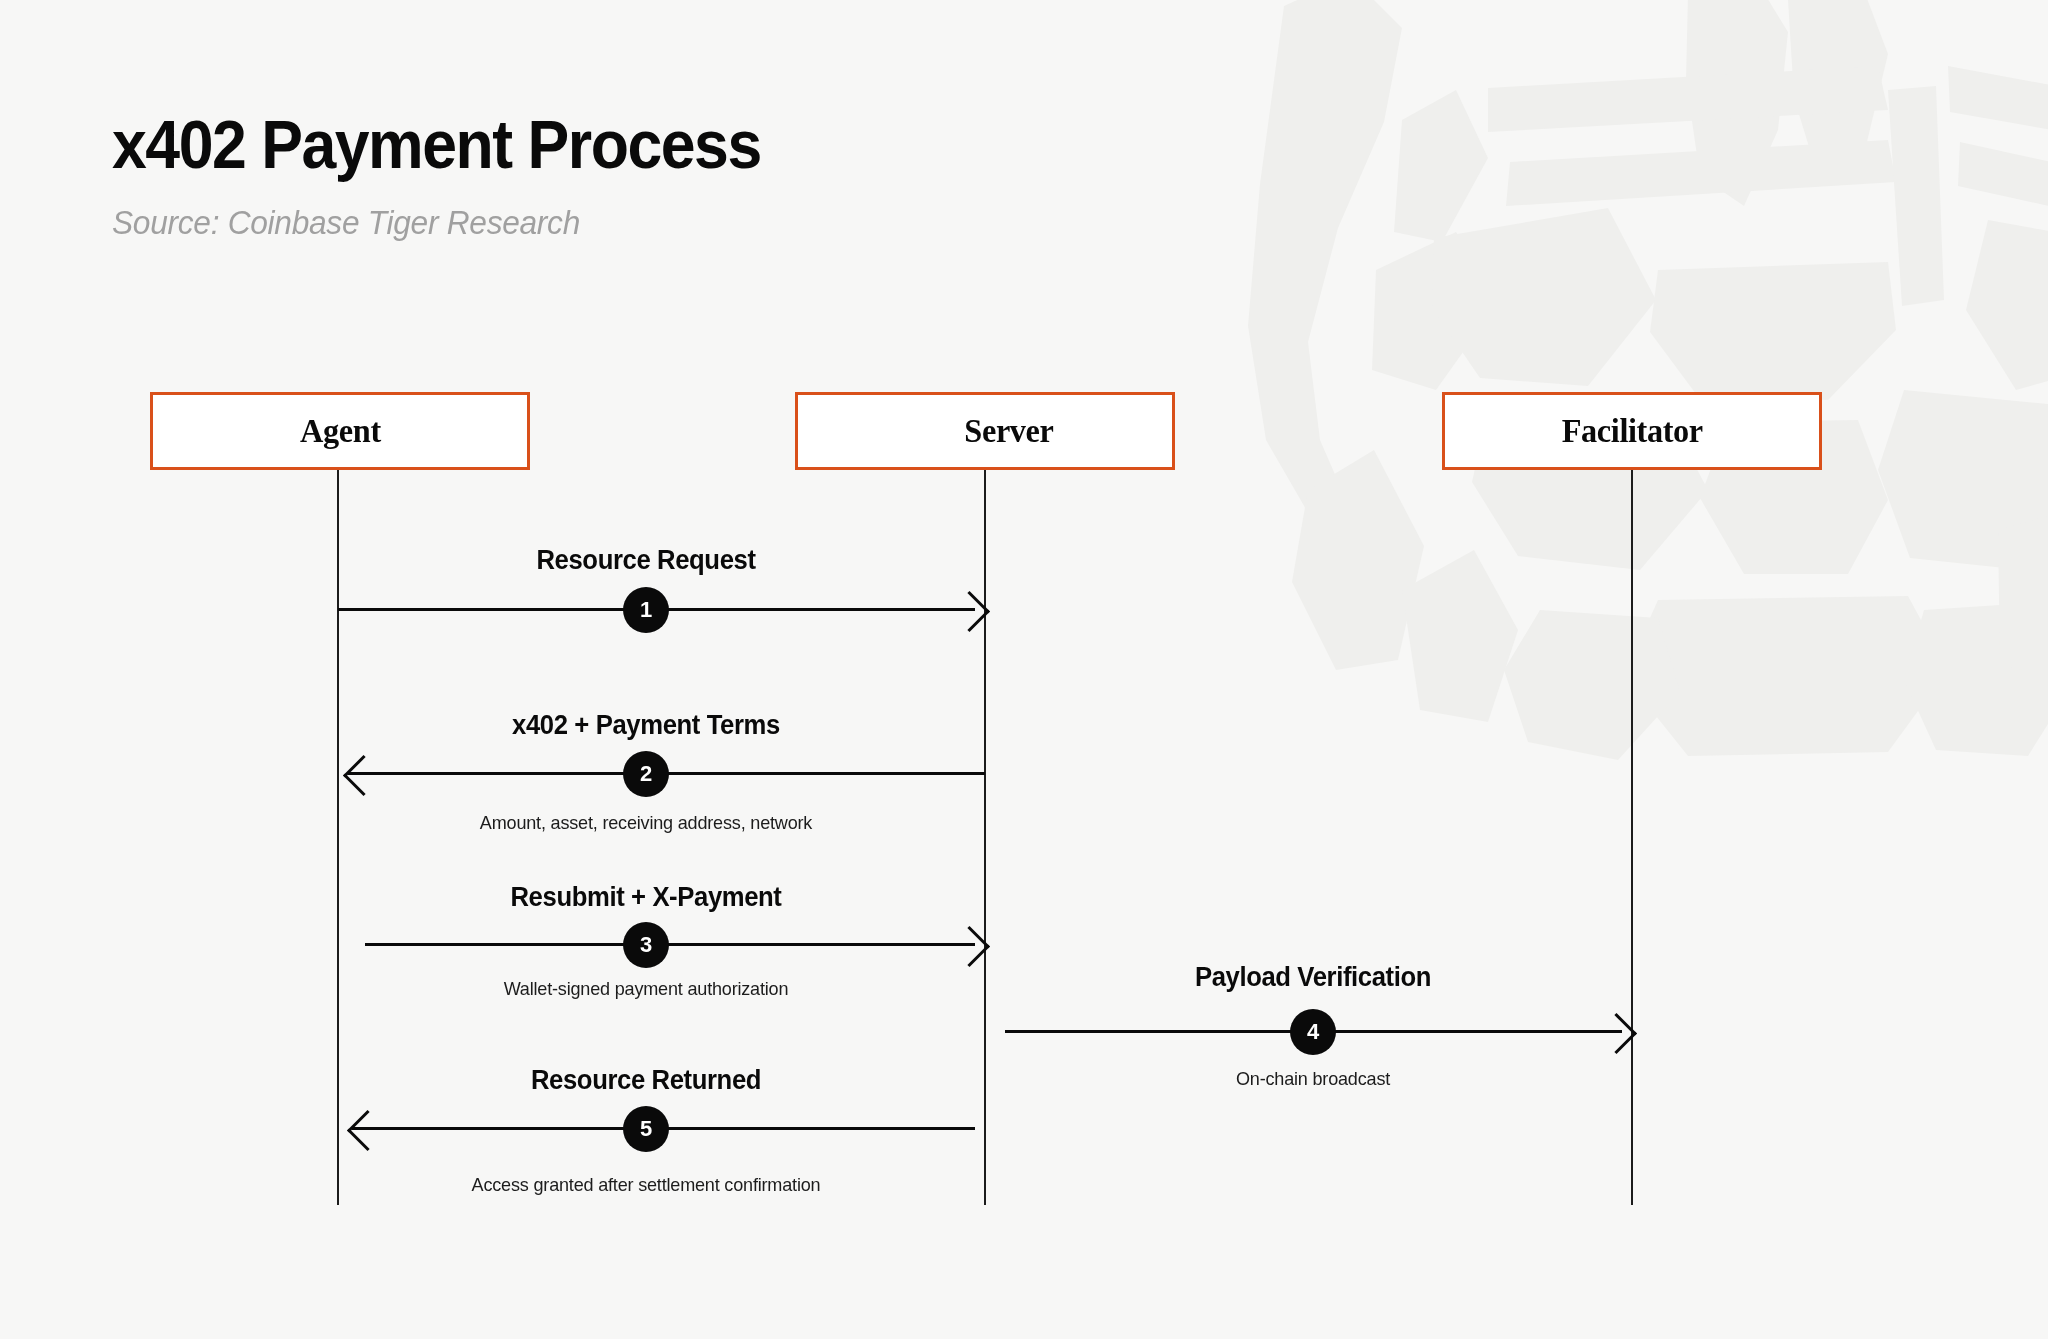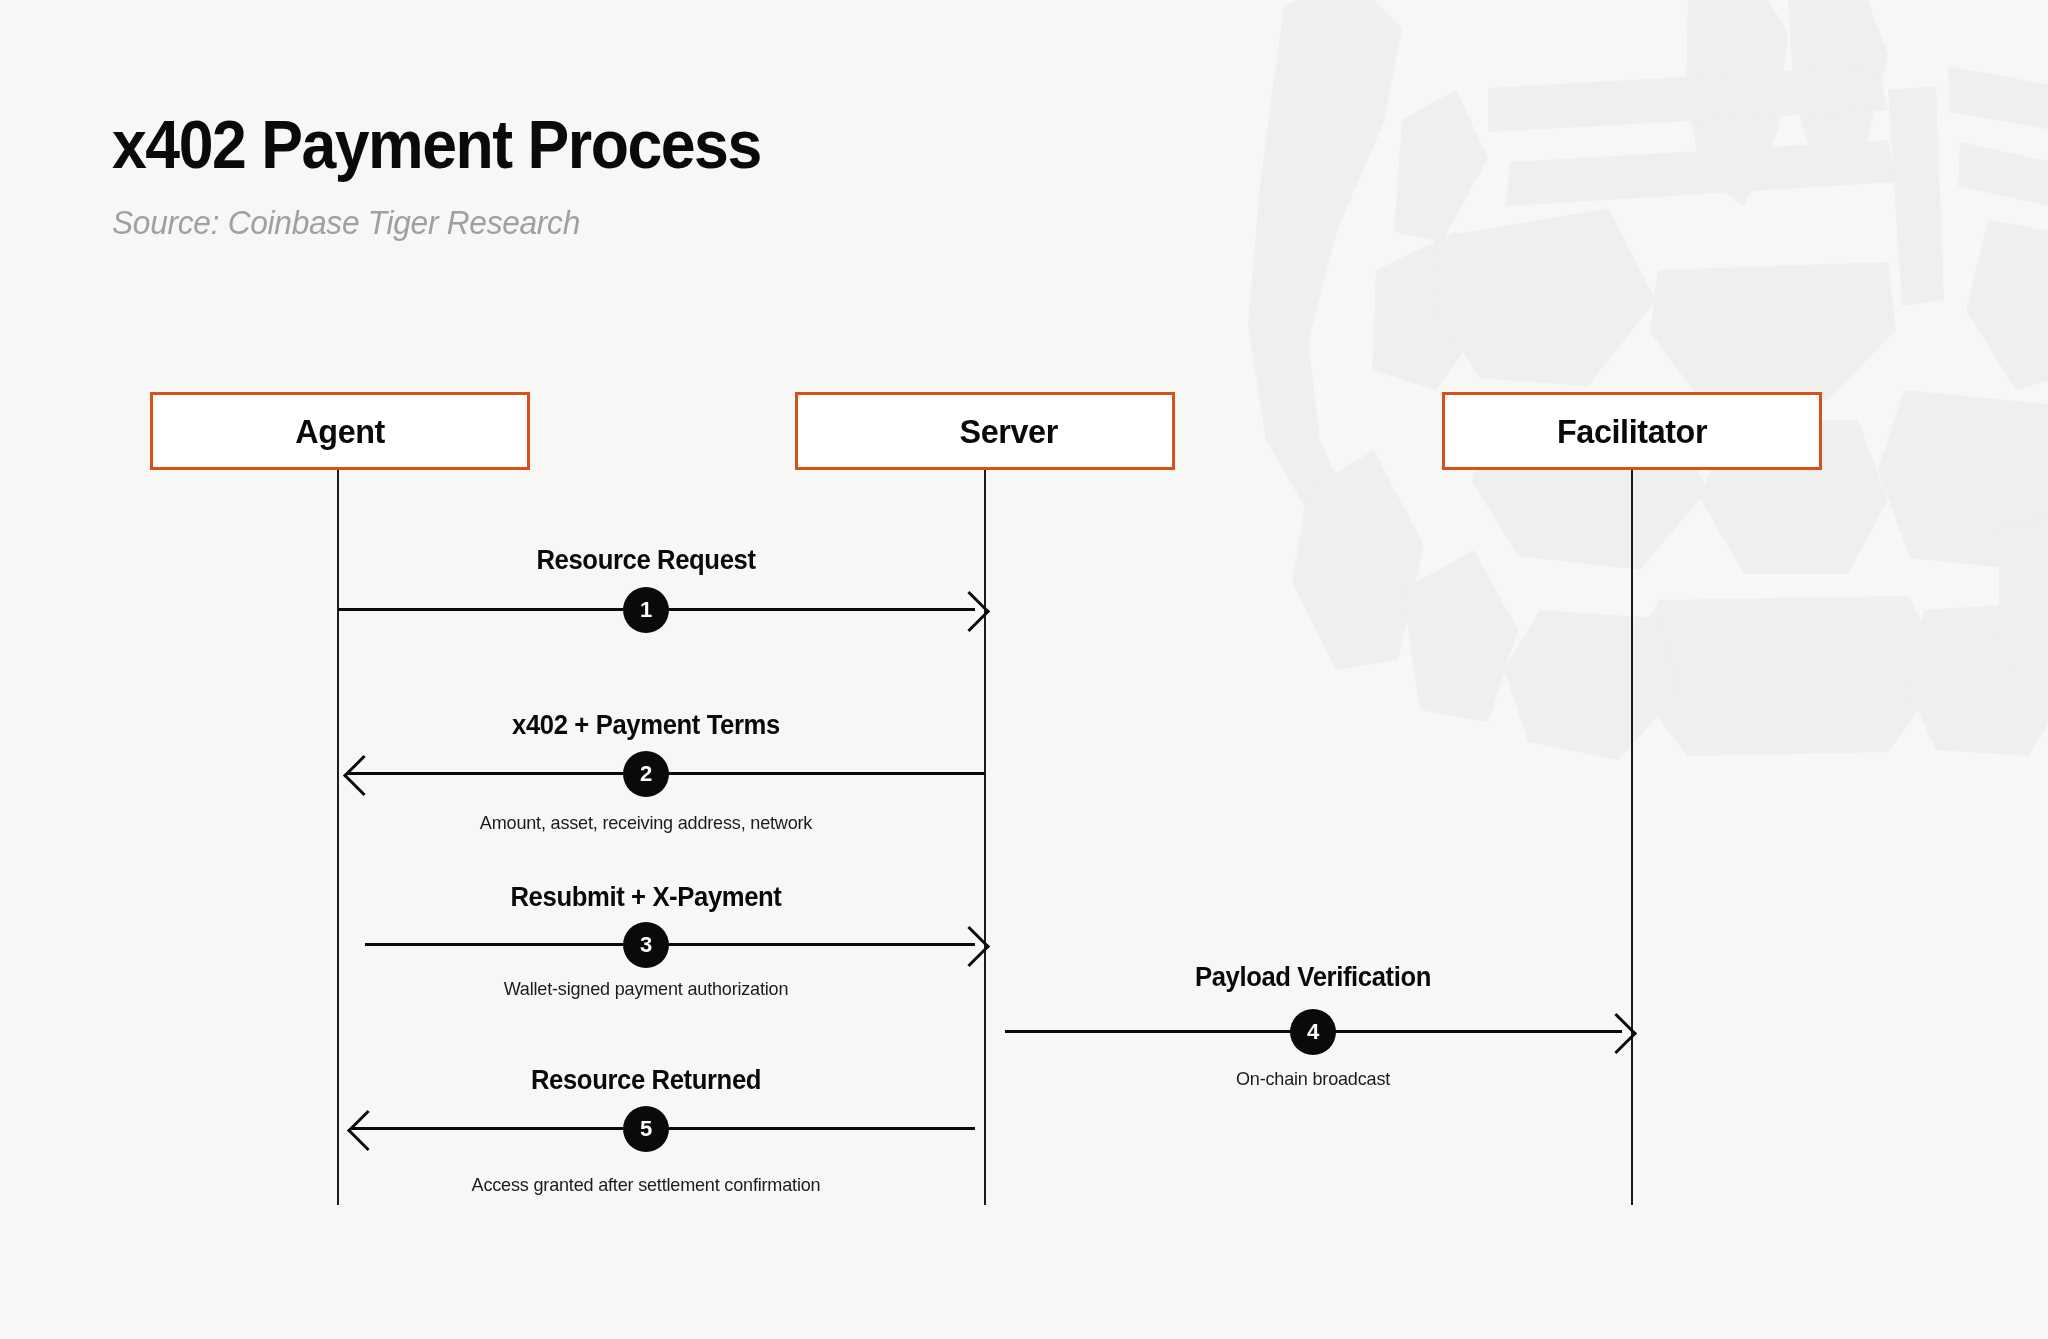--- a/index.html
+++ b/index.html
@@ -78,20 +78,21 @@
   .actor-box {
     position: absolute;
     box-sizing: border-box;
     background: #ffffff;
     border: 3px solid #d9501a;
     height: 78px;
     display: flex;
     align-items: center;
     justify-content: center;
     z-index: 4;
+    font-family: Liberation Serif, serif;
   }
   .actor-label {
     font-size: 34px;
     font-weight: 700;
     color: #0a0a0a;
     letter-spacing: -0.4px;
     transform: scaleX(0.95);
   }
 
   

